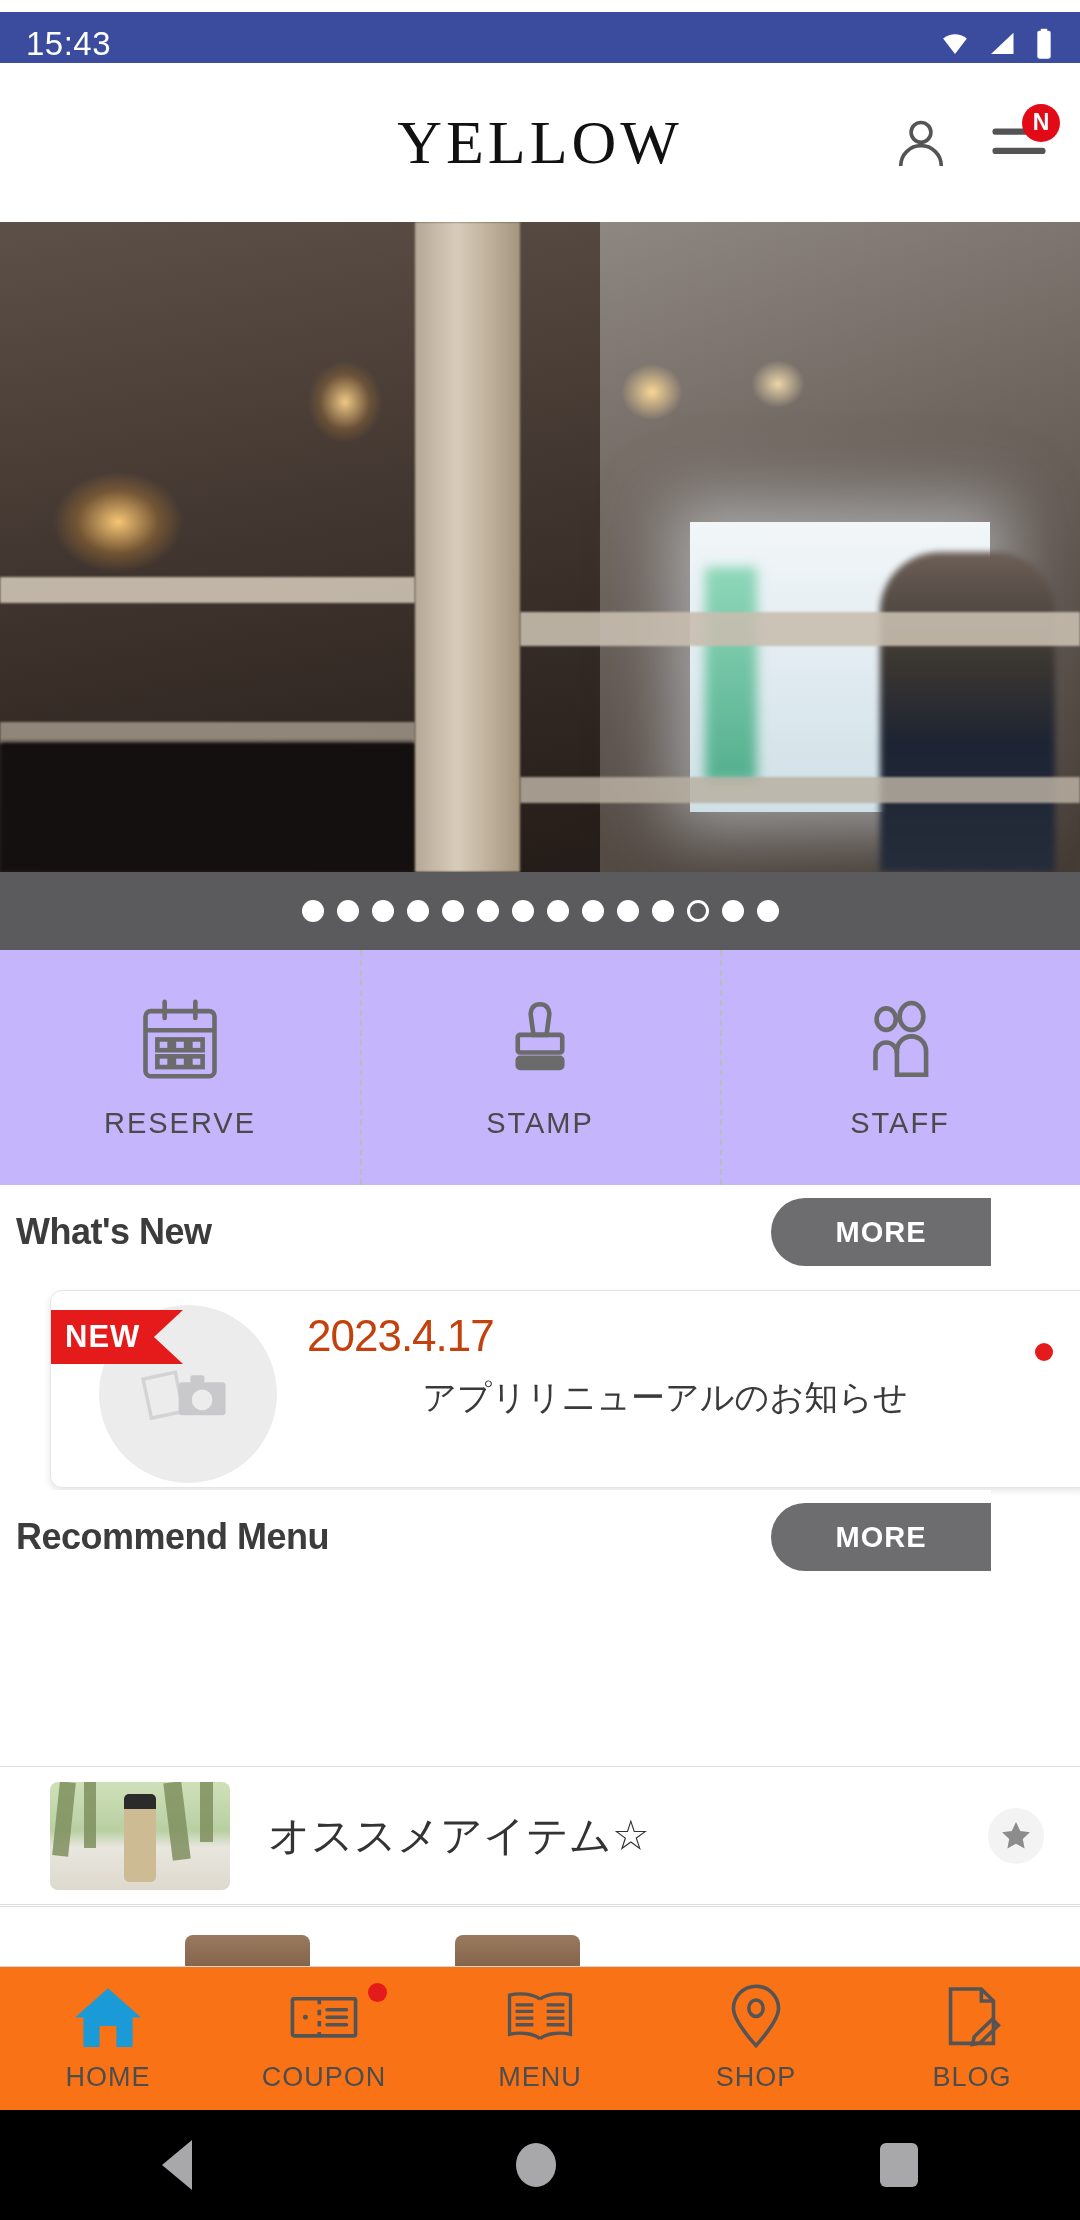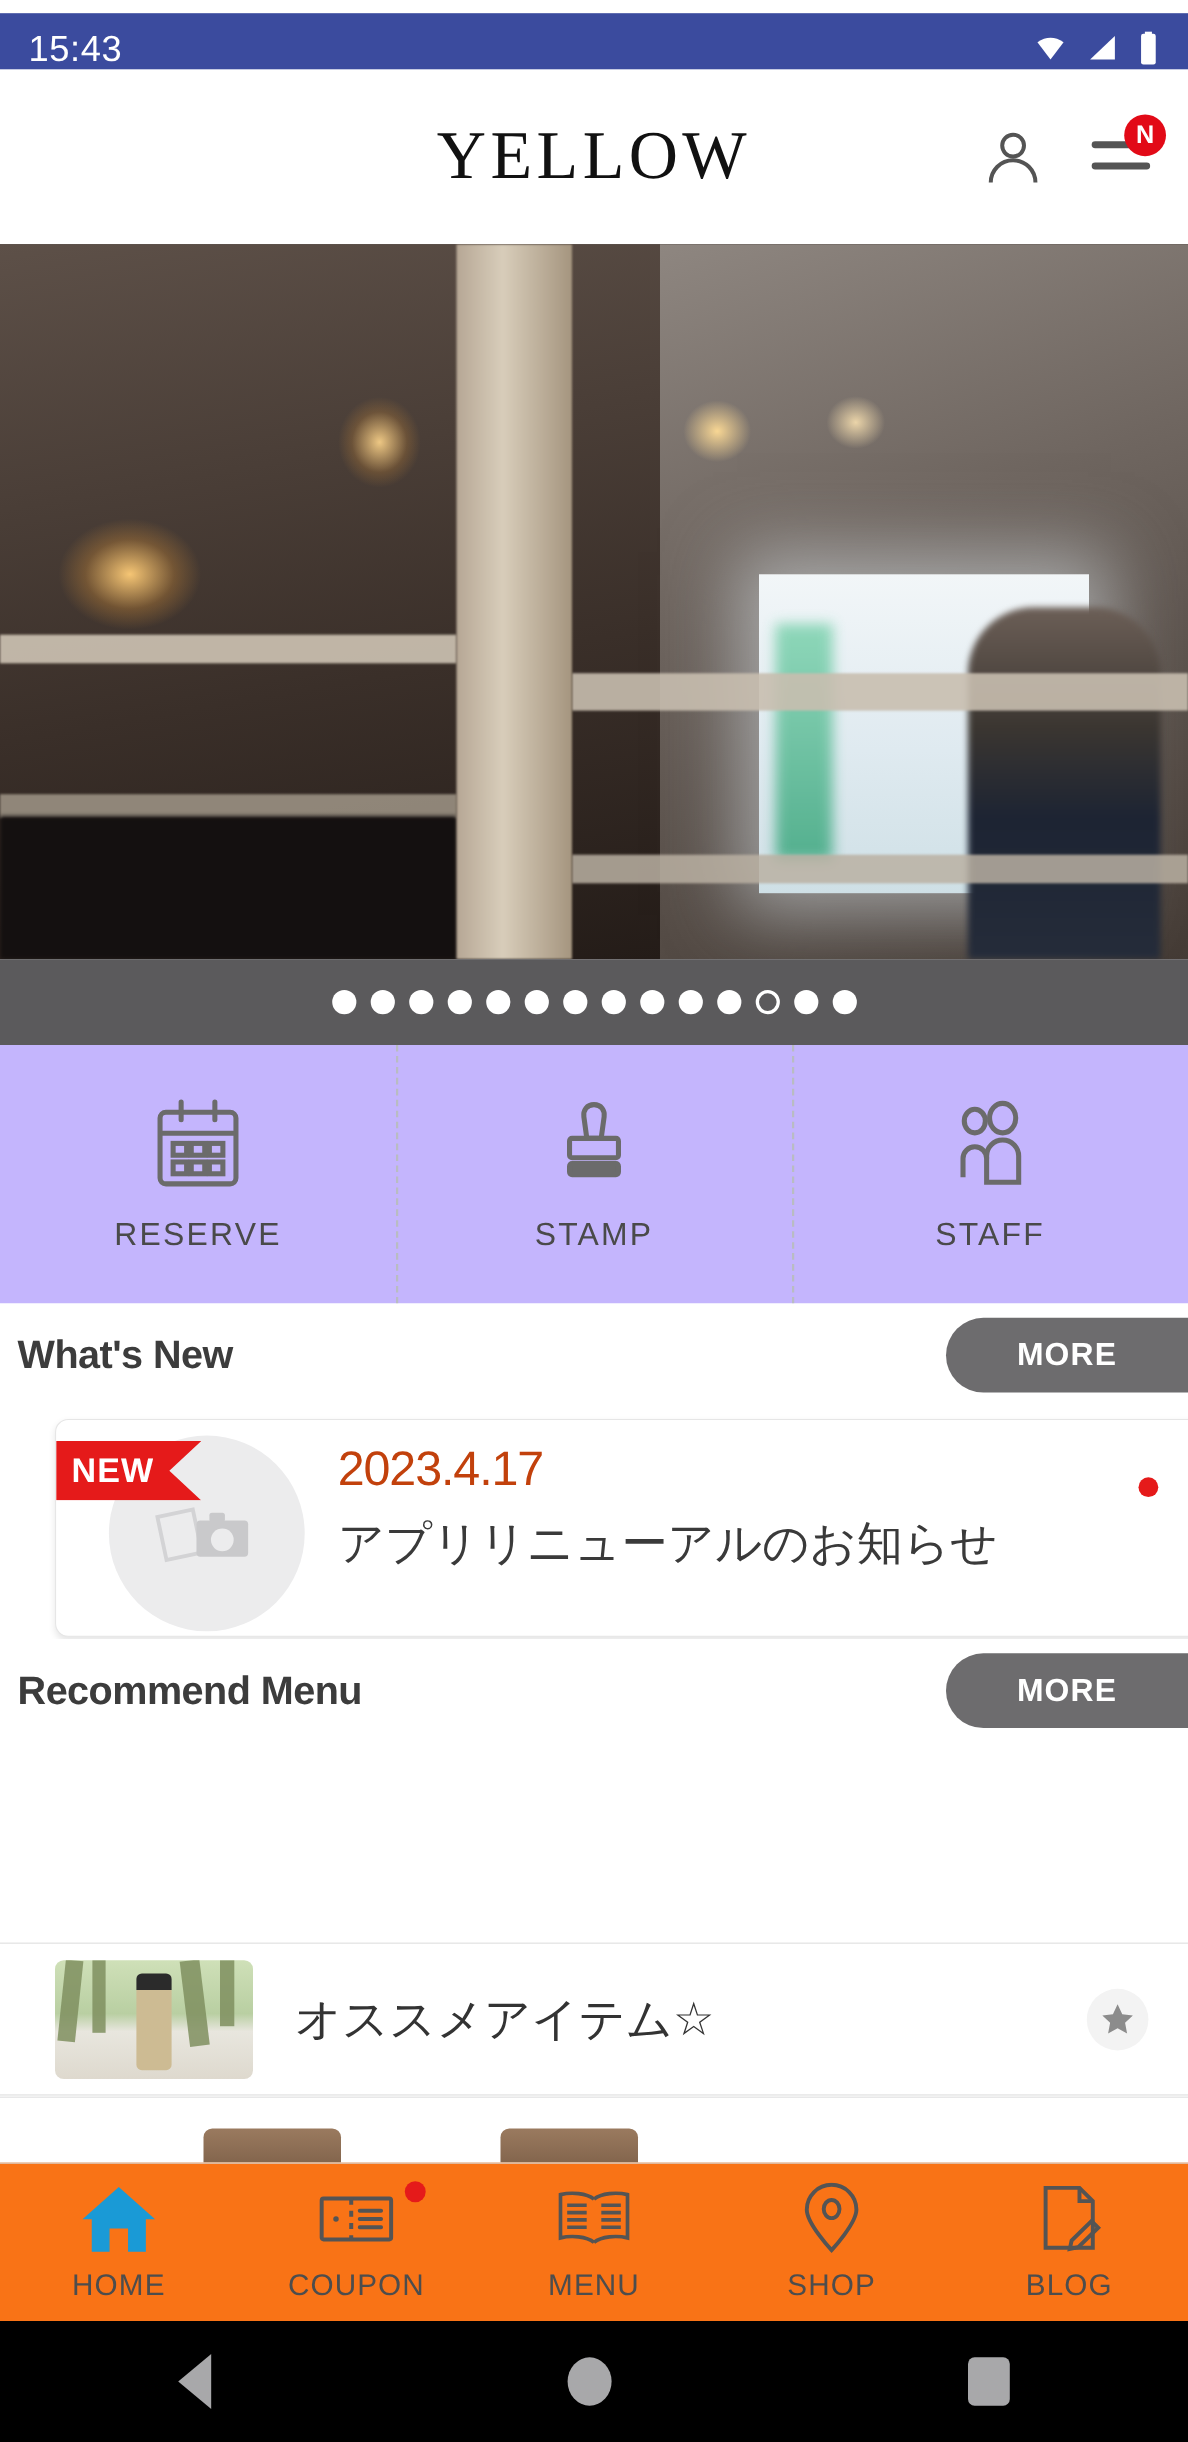--- a/index.html
+++ b/index.html
@@ -114,21 +114,21 @@
     content:""; position:absolute; left:0; top:0; bottom:0;
     border-left:2px dashed #b9bcc2;
   }
   .quick-label{
     font-size:29px; color:#4a4a4a; letter-spacing:2px;
     font-family:"Liberation Sans", sans-serif;
   }
 
   
   .section-head{
-    position:absolute; left:0; width:1080px; height:94px;
+    position:absolute; left:0; width:991px; height:94px;
     display:flex; align-items:center; background:#fff;
   }
   .section-title{
     margin-left:16px; font-size:36px; color:#3c3c3c; font-weight:bold;
     font-family:"Liberation Sans", sans-serif; letter-spacing:-0.5px;
   }
   .more-btn{
     position:absolute; right:0; width:220px; height:68px;
     background:#6d6c6e; border-radius:40px 0 0 40px;
     display:flex; align-items:center; justify-content:center;
@@ -153,22 +153,23 @@
     position:absolute; left:48px; top:14px; width:178px; height:178px;
     border-radius:50%; background:#ececed;
     display:flex; align-items:center; justify-content:center;
   }
   .news-body{ position:absolute; left:256px; top:20px; right:70px; }
   .news-date{
     font-size:44px; color:#c2410c; letter-spacing:-1px;
     font-family:"Liberation Sans", sans-serif;
   }
   .news-title{
-    margin-top:14px; font-size:42px; color:#3a3a3a;
+    margin-top:14px; font-size:34px; color:#3a3a3a;
     font-family:"DejaVu Sans", sans-serif;
+    text-align:center;
   }
   .news-dot{
     position:absolute; right:40px; top:52px; width:18px; height:18px;
     border-radius:50%; background:#e51a1a;
   }
 
   
   .rec-row{
     position:absolute; left:0; width:1080px; height:139px;
     border-top:1px solid #dedede; border-bottom:1px solid #dedede;

